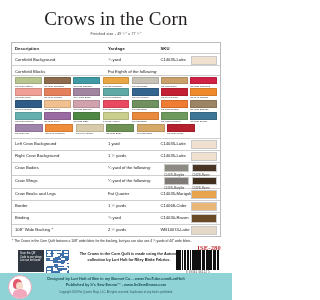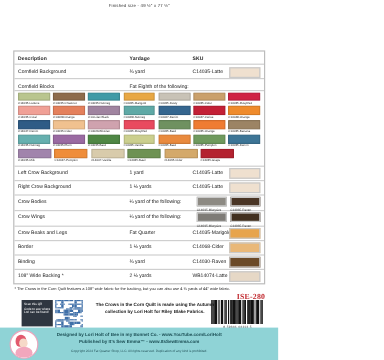--- a/index.html
+++ b/index.html
@@ -145,20 +145,21 @@
   .ftop{padding-top:4px;}
   .copy{
     text-align:center;font-size:2.7px;color:#2a5a60;margin-top:3px;
   }
 </style>
 </head>
 <body>
 
 <div class="page">
 
+  <div class="title">Crows in the Corn</div>
   <div class="subtitle">Finished size - 49 ½" x 77 ½"</div>
 
   <div class="table">
 
     <div class="thead">
       <div class="c-desc">Description</div>
       <div class="c-yard">Yardage</div>
       <div class="c-sku">SKU</div>
     </div>
 

